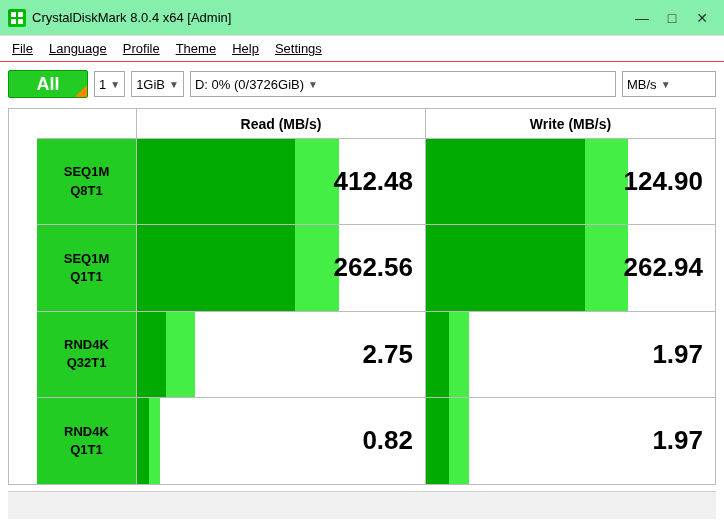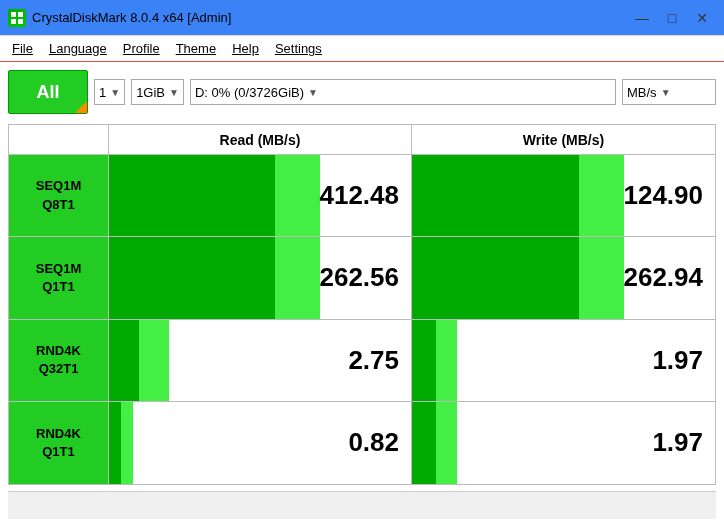--- a/index.html
+++ b/index.html
@@ -7,21 +7,21 @@
       background: #f0f0f0;
       font-family: 'Segoe UI', Arial, sans-serif;
       font-size: 13px;
       width: 724px;
       height: 527px;
       overflow: hidden;
     }
 
     
     .titlebar {
-      background: #3b82f6;
+      background: #86efac;
       display: flex;
       align-items: center;
       padding: 6px 8px;
       border-bottom: 1px solid #ddd;
       height: 36px;
     }
     .titlebar-icon {
       width: 18px;
       height: 18px;
       margin-right: 6px;
@@ -84,21 +84,21 @@
       gap: 6px;
     }
     .all-btn {
       background: #22cc22;
       border: 1px solid #009900;
       color: #fff;
       font-size: 18px;
       font-weight: bold;
       cursor: pointer;
       width: 80px;
-      height: 44px;
+      height: 28px;
       display: flex;
       align-items: center;
       justify-content: center;
       border-radius: 2px;
       position: relative;
     }
     .all-btn::after {
       content: '';
       position: absolute;
       bottom: 0;
@@ -132,20 +132,21 @@
     }
 
     
     .table-container {
       flex: 1;
       display: grid;
       grid-template-columns: 100px 1fr 1fr;
       grid-template-rows: 30px repeat(4, 1fr);
       border: 1px solid #bbb;
       overflow: hidden;
+      padding-left: 28px;
     }
 
     
     .header-cell {
       display: flex;
       align-items: center;
       justify-content: center;
       font-weight: bold;
       font-size: 14px;
       border-bottom: 1px solid #bbb;

